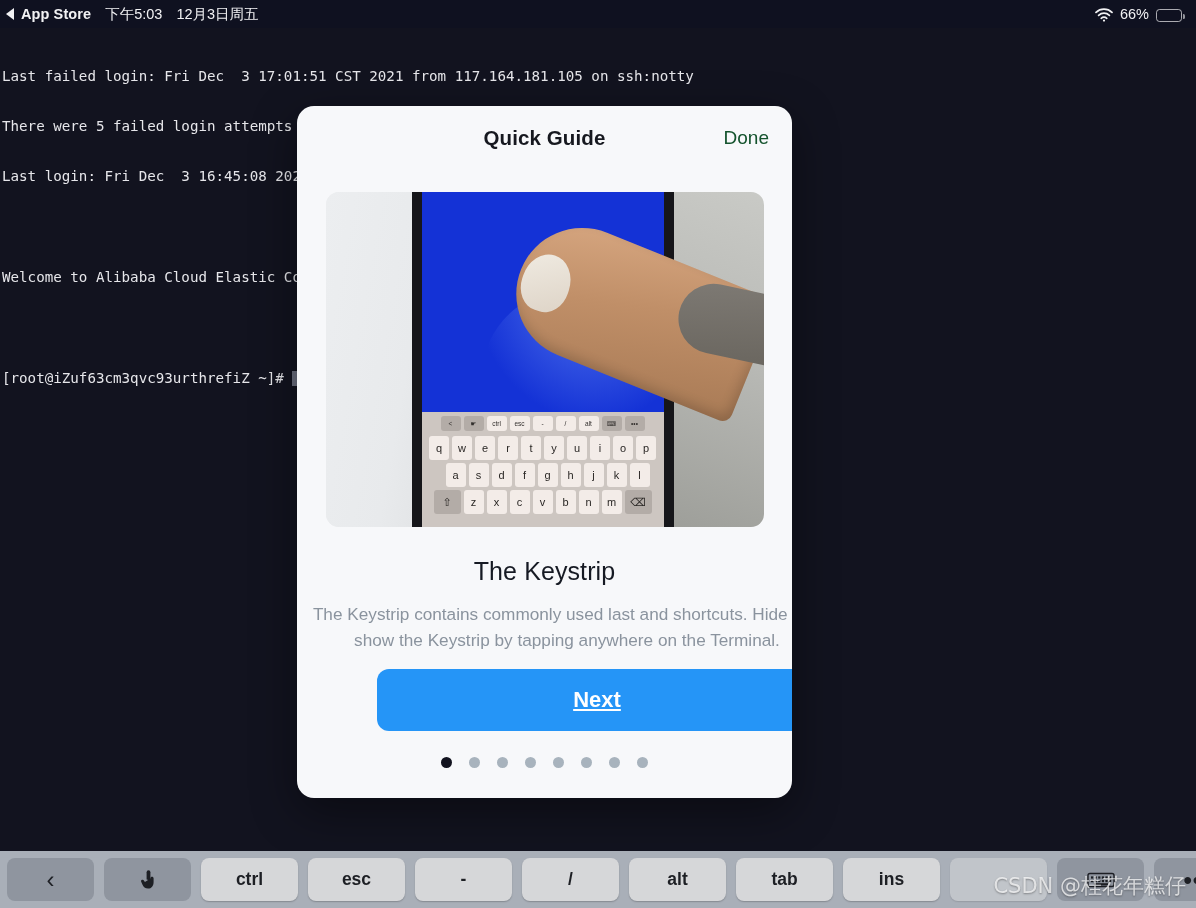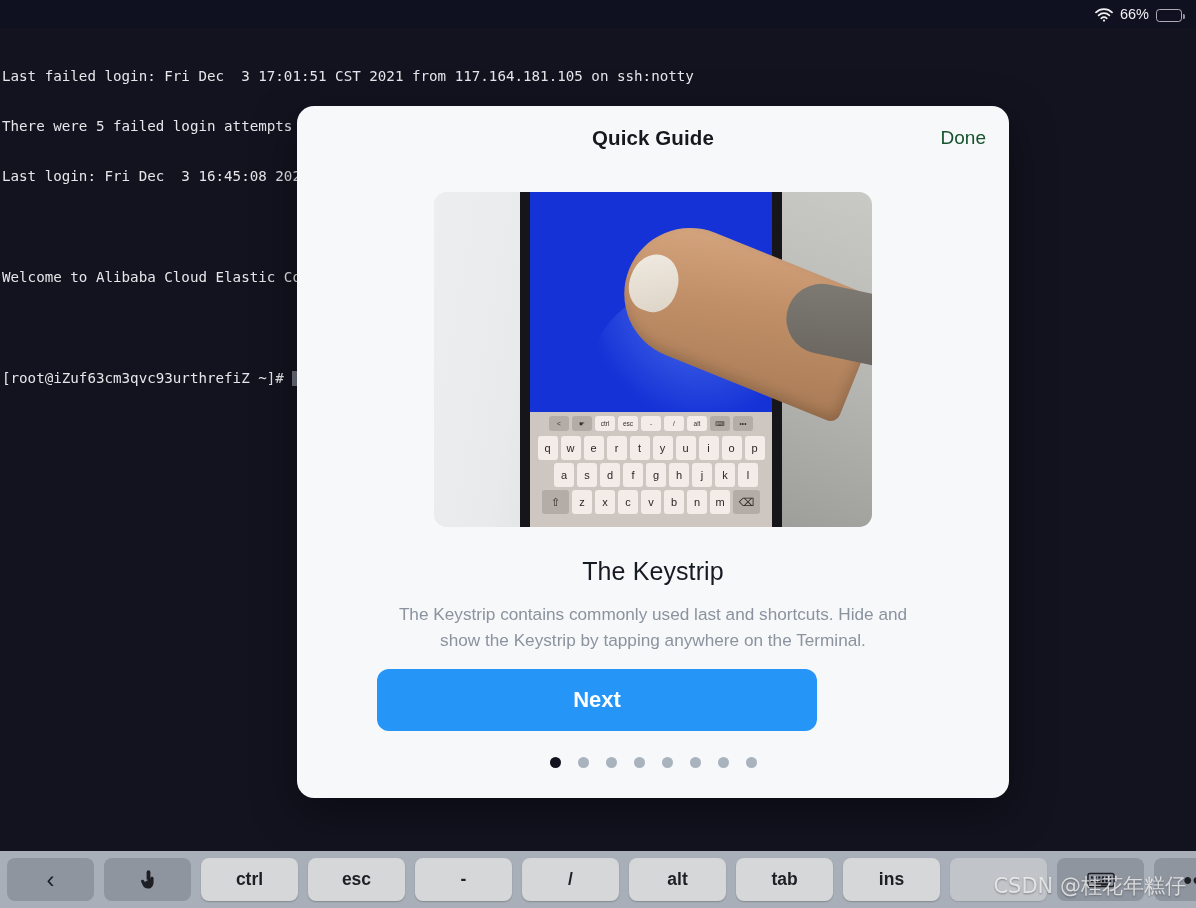--- a/index.html
+++ b/index.html
@@ -97,21 +97,21 @@
     background: #6d7080;
     vertical-align: -3px;
     margin-left: 8px;
   }
 
   
   #modal {
     position: absolute;
     left: 297px;
     top: 106px;
-    width: 712px;
+    width: 495px;
     height: 692px;
     background: #f7f8fa;
     border-radius: 17px;
     box-shadow: 0 14px 46px rgba(0,0,0,.42);
     z-index: 20;
     display: flex;
     flex-direction: column;
     overflow: hidden;
   }
 
@@ -288,20 +288,21 @@
     height: 62px;
     border: none;
     border-radius: 12px;
     background: #2595f7;
     color: #ffffff;
     font-size: 22px;
     font-weight: 700;
     font-family: inherit;
     cursor: pointer;
     display: block;
+    text-decoration: underline;
   }
 
   
   .dots {
     display: flex;
     justify-content: center;
     gap: 17px;
     padding: 26px 0 30px;
   }
   .dot {
@@ -364,20 +365,26 @@
     pointer-events: none;
     font-family: "DejaVu Sans", sans-serif;
   }
 </style>
 </head>
 <body>
 
 <div id="screen">
 
   <div id="status-bar">
+    <div class="sb-left">
+      <span class="sb-back-arrow"></span>
+      <span class="sb-appname">App Store</span>
+      <span class="sb-time">下午5:03</span>
+      <span class="sb-date">12月3日周五</span>
+    </div>
     <div class="sb-right">
       <span>
         <svg class="wifi-icon" viewBox="0 0 18 14" fill="none">
           <path d="M1 4.4C3.2 2.3 6 1.2 9 1.2s5.8 1.1 8 3.2" stroke="#f2f2f4" stroke-width="1.7" stroke-linecap="round"></path>
           <path d="M3.6 7.4C5.1 6 7 5.2 9 5.2s3.9.8 5.4 2.2" stroke="#f2f2f4" stroke-width="1.7" stroke-linecap="round"></path>
           <path d="M6.2 10.3c.8-.7 1.8-1.1 2.8-1.1s2 .4 2.8 1.1" stroke="#f2f2f4" stroke-width="1.7" stroke-linecap="round"></path>
           <circle cx="9" cy="12.6" r="1.1" fill="#f2f2f4"></circle>
         </svg>
       </span>
       <span class="sb-battery-pct">66%</span>

